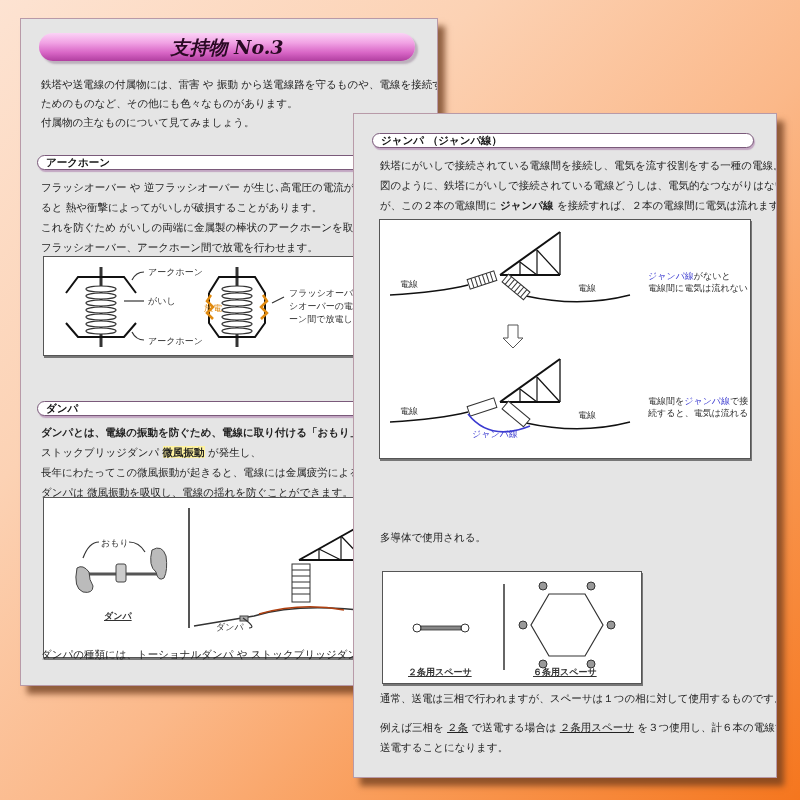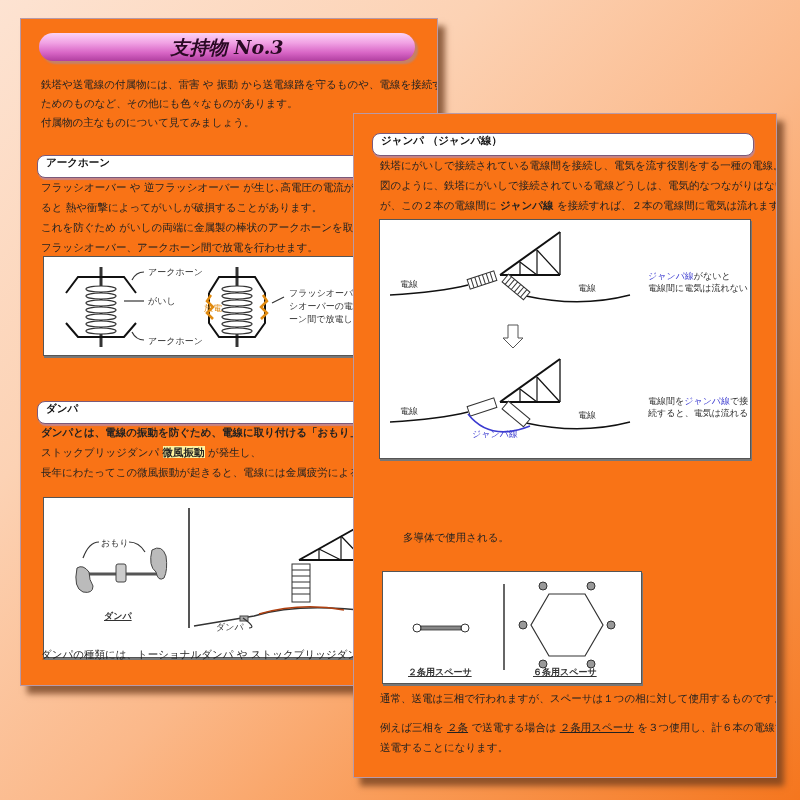--- a/index.html
+++ b/index.html
@@ -4,42 +4,42 @@
 <style>
   * { box-sizing: border-box; margin: 0; padding: 0; }
   html, body { width: 800px; height: 800px; overflow: hidden; }
   body {
     position: relative;
     font-family: "DejaVu Sans", sans-serif;
     background: linear-gradient(135deg, #fde3d2 0%, #fcd2b4 30%, #fbb889 55%, #f99a55 75%, #f5761e 100%);
   }
   .page {
     position: absolute;
-    background: #f97316;
+    background: #e5e5e5;
     border: 1px solid #b89aa8;
     box-shadow: 7px 8px 6px rgba(110,60,30,0.75);
   }
   #page1 { left: 20px; top: 18px; width: 418px; height: 668px; overflow: hidden; }
   #page2 { left: 353px; top: 113px; width: 424px; height: 665px; overflow: hidden; }
 
   .title-bar {
     position: absolute; left: 18px; top: 14px; width: 376px; height: 28px;
     border-radius: 14px;
     background: linear-gradient(180deg, #fbd3f6 0%, #f1a2e4 35%, #d866c6 70%, #b13fa0 100%);
     box-shadow: 3px 3px 2px rgba(160,140,160,0.6);
     text-align: center;
   }
   .title-bar span {
     display: inline-block; line-height: 28px; font-size: 19px;
     font-style: italic; font-weight: bold; color: #2a0a24;
     font-family: "DejaVu Serif", serif;
   }
   .para { position: absolute; font-size: 10.5px; color: #222; line-height: 19px; white-space: nowrap; }
   .sec-head {
-    position: absolute; height: 23px; border: 1px solid #7a5a7a;
+    position: absolute; height: 15px; border: 1px solid #7a5a7a;
     border-radius: 8px; box-shadow: 1px 2px 1px rgba(180,140,180,0.7);
     background: #fff; font-size: 10.5px; font-weight: bold; color: #111;
     padding-left: 8px; line-height: 13px;
   }
   .fig {
     position: absolute; border: 1px solid #555; background: #fff;
     box-shadow: 1px 2px 0 #777;
   }
   .fig-label { position: absolute; font-size: 9px; color: #333; white-space: nowrap; }
   .bold { font-weight: bold; }
@@ -114,20 +114,21 @@
       <div>シオーバーの電流</div>
       <div>ーン間で放電し、</div>
     </div>
   </div>
 
   <div class="sec-head" style="left:16px; top:382px; width:420px;">ダンパ</div>
   <div class="para" style="left:20px; top:403px; line-height:20px;">
     <div class="bold">ダンパとは、電線の振動を防ぐため、電線に取り付ける「おもり」のこ</div>
     <div><span>ストックブリッジダンパ </span><span class="hl">微風振動</span><span> が発生し、</span></div>
     <div>長年にわたってこの微風振動が起きると、電線には金属疲労による切断</div>
+    <div>ダンパは 微風振動を吸収し、電線の揺れを防ぐことができます。</div>
   </div>
 
   <div class="fig" style="left:22px; top:478px; width:420px; height:161px;">
     <svg width="420" height="140">
       <line x1="145" y1="10" x2="145" y2="130" stroke="#555" stroke-width="2"></line>
 
       <line x1="42" y1="76" x2="120" y2="76" stroke="#555" stroke-width="3"></line>
       <rect x="72" y="66" width="10" height="18" rx="2" fill="#ccc" stroke="#444"></rect>
       <path d="M33,70 q-4,20 6,24 q10,2 10,-6 q-4,-6 -4,-14 q-6,-8 -12,-4z" fill="#bbb" stroke="#444"></path>
       <path d="M108,52 q10,-6 14,6 q2,14 -2,22 q-6,4 -8,-6 q-8,-6 -4,-22z" fill="#bbb" stroke="#444"></path>
@@ -227,21 +228,21 @@
     </div>
     <div class="fig-label" style="left:20px; top:185px;">電線</div>
     <div class="fig-label" style="left:198px; top:189px;">電線</div>
     <div class="fig-label blue" style="left:92px; top:208px;">ジャンパ線</div>
     <div class="fig-label" style="left:268px; top:175px; line-height:12px;">
       <div><span>電線間を</span><span class="blue">ジャンパ線</span><span>で接</span></div>
       <div>続すると、電気は流れる</div>
     </div>
   </div>
 
-  <div class="para" style="left:26px; top:414px; line-height:19px;margin-left:23px;">
+  <div class="para" style="left:26px; top:414px; line-height:19px;">
     <div>多導体で使用される。</div>
   </div>
 
   <div class="fig" style="left:28px; top:457px; width:260px; height:113px;">
     <svg width="260" height="113">
       <line x1="121" y1="12" x2="121" y2="98" stroke="#333" stroke-width="1.5"></line>
 
       <circle cx="34" cy="56" r="4" fill="#fff" stroke="#333"></circle>
       <circle cx="82" cy="56" r="4" fill="#fff" stroke="#333"></circle>
       <rect x="38" y="54" width="40" height="4" fill="#888" stroke="#333" stroke-width="0.8"></rect>

